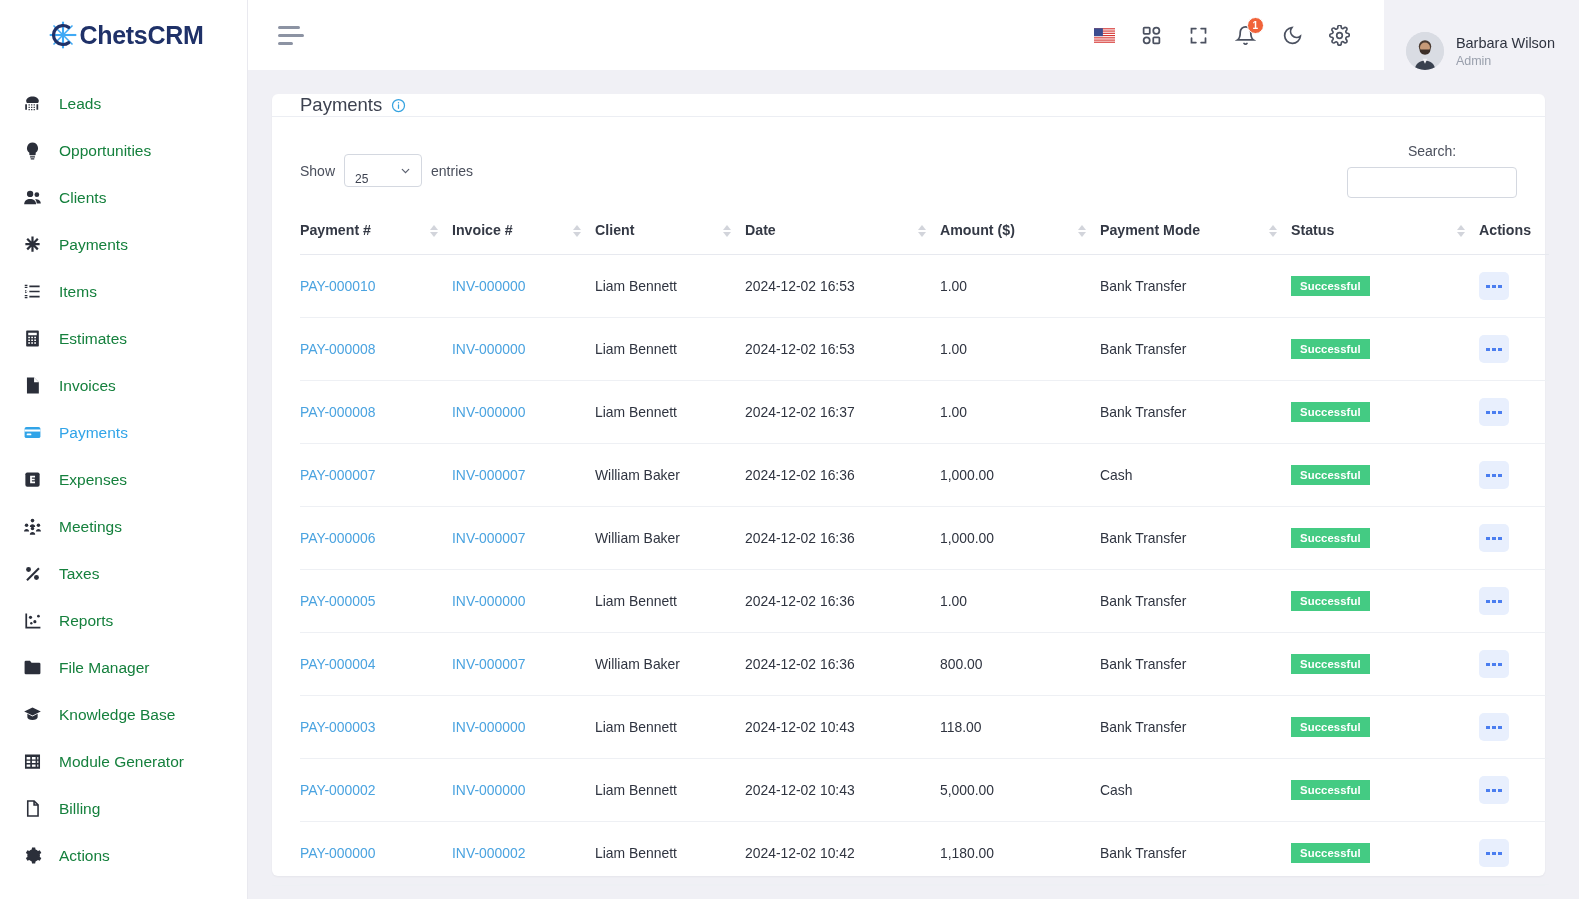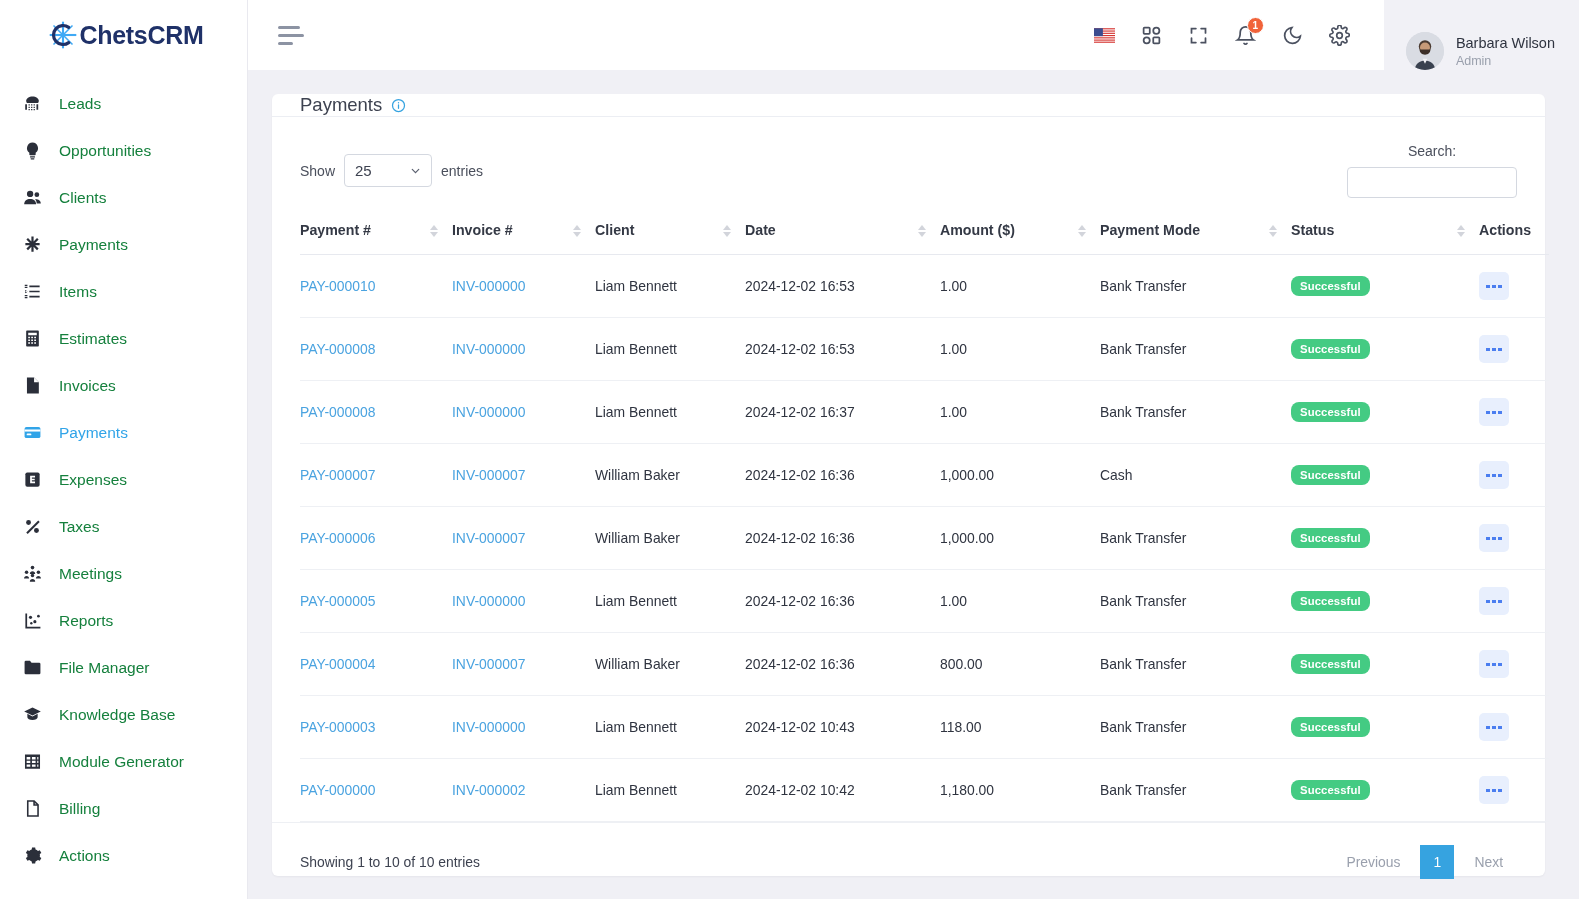--- a/index.html
+++ b/index.html
@@ -94,23 +94,23 @@
   .card-title { font-size: 18.5px; color: #3d4250; }
   .info-ico { color: #36a3e0; display: flex; }
   .info-ico svg { width: 15px; height: 15px; }
 
   .table-controls {
     display: flex; align-items: center; justify-content: space-between;
     padding: 26px 28px 14px 28px;
   }
   .show-entries { display: flex; align-items: center; gap: 9px; font-size: 14px; color: #4a4f5c; }
   .select-box {
-    position: relative; width: 88px; height: 33px;
+    position: relative; width: 78px; height: 33px;
     border: 1px solid #d4d8e0; border-radius: 4px;
-    display: flex; align-items: center; padding: 0 10px; font-size: 15px; color: #3d4250;
+    display: flex; align-items: flex-end; padding: 0 10px; font-size: 12px; color: #3d4250;
     cursor: pointer; background: #fff;
   }
   .select-box .chev { position: absolute; right: 9px; top: 50%; transform: translateY(-50%); color: #5b6170; display:flex;}
   .select-box .chev svg { width: 13px; height: 13px; }
   .search-wrap { display: flex; align-items: center; gap: 8px; font-size: 14px; color: #4a4f5c; flex-direction: column; }
   .search-input {
     width: 170px; height: 31px; border: 1px solid #d4d8e0; border-radius: 4px;
     padding: 0 9px; font-size: 13.5px; font-family: inherit; color: #3d4250; outline: none;
   }
 
@@ -134,21 +134,21 @@
   th .sorter i.dn { border-top: 5px solid #9ca2b0; }
   tbody td {
     font-size: 13.9px; color: #2f3440; padding: 17px 0 17px 0;
     border-bottom: 1px solid #eef0f4; vertical-align: middle;
   }
   tbody tr:last-child td { border-bottom: 1px solid #eef0f4; }
   .lnk { color: #4aa3e0; cursor: pointer; }
   .pill {
     display: inline-block; background: #44cb83; color: #fff;
     font-size: 11.3px; font-weight: 700; padding: 4px 9px 4px 9px;
-    border-radius: 8px; letter-spacing: .1px;
+    border-radius: 0; letter-spacing: .1px;
   }
   .act-btn {
     width: 30px; height: 28px; border-radius: 5px; background: #e8effd;
     display: flex; align-items: center; justify-content: center; gap: 2px;
     cursor: pointer;
   }
   .act-btn i { width: 4px; height: 3px; background: #4b7ef0; display: block; }
 
   
   col.c1 { width: 152px; } col.c2 { width: 143px; } col.c3 { width: 150px; }
@@ -265,41 +265,41 @@
             <svg viewBox="0 0 24 24" fill="currentColor">
               <rect x="3" y="3" width="18" height="18" rx="2.4"></rect>
               <path d="M9 7.4h6.2v2.1H11.2v1.4h3.6v2.1h-3.6v1.5h4v2.1H9z" fill="#fff"></path>
             </svg>
           </span>
         <span>Expenses</span>
       </div>
       <div class="nav-item">
         <span class="ico">
             <svg viewBox="0 0 24 24" fill="currentColor">
-              <path d="M19.3 4.4l1.8 1.8L5.9 21.4l-1.8-1.8z"></path>
-              <circle cx="7" cy="7" r="3.1"></circle>
-              <circle cx="17" cy="17" r="3.1"></circle>
-            </svg>
-          </span>
-        <span>Taxes</span>
-      </div>
-      <div class="nav-item">
-        <span class="ico">
-            <svg viewBox="0 0 24 24" fill="currentColor">
               <circle cx="12" cy="4.5" r="2.3"></circle>
               <path d="M8.6 12.5c0-2 1.5-3.4 3.4-3.4s3.4 1.4 3.4 3.4z"></path>
               <circle cx="4.5" cy="10.5" r="2.2"></circle>
               <path d="M1.3 18.2c0-1.9 1.4-3.2 3.2-3.2s3.2 1.3 3.2 3.2z"></path>
               <circle cx="19.5" cy="10.5" r="2.2"></circle>
               <path d="M16.3 18.2c0-1.9 1.4-3.2 3.2-3.2s3.2 1.3 3.2 3.2z"></path>
               <circle cx="12" cy="14.6" r="2.2"></circle>
               <path d="M8.6 22.3c0-1.9 1.5-3.2 3.4-3.2s3.4 1.3 3.4 3.2z"></path>
             </svg>
           </span>
         <span>Meetings</span>
+      </div>
+      <div class="nav-item">
+        <span class="ico">
+            <svg viewBox="0 0 24 24" fill="currentColor">
+              <path d="M19.3 4.4l1.8 1.8L5.9 21.4l-1.8-1.8z"></path>
+              <circle cx="7" cy="7" r="3.1"></circle>
+              <circle cx="17" cy="17" r="3.1"></circle>
+            </svg>
+          </span>
+        <span>Taxes</span>
       </div>
       <div class="nav-item">
         <span class="ico">
             <svg viewBox="0 0 24 24" fill="currentColor">
               <path d="M3 3h2.2v16.8H22V22H3z"></path>
               <circle cx="9.5" cy="8" r="2"></circle>
               <circle cx="15" cy="13.5" r="2"></circle>
               <circle cx="19.5" cy="6.5" r="1.7"></circle>
               <circle cx="10.5" cy="15.5" r="1.5"></circle>
             </svg>
@@ -653,20 +653,36 @@
                   <td><span class="pill">Successful</span></td>
                   <td>
                     <span class="act-btn">
                       <i></i>
                       <i></i>
                       <i></i>
                     </span>
                   </td>
                 </tr>
                 <tr>
+                  <td><span class="lnk">PAY-000002</span></td>
+                  <td><span class="lnk">INV-000000</span></td>
+                  <td>Liam Bennett</td>
+                  <td>2024-12-02 10:43</td>
+                  <td>5,000.00</td>
+                  <td>Cash</td>
+                  <td><span class="pill">Successful</span></td>
+                  <td>
+                    <span class="act-btn">
+                      <i></i>
+                      <i></i>
+                      <i></i>
+                    </span>
+                  </td>
+                </tr>
+                <tr>
                   <td><span class="lnk">PAY-000000</span></td>
                   <td><span class="lnk">INV-000002</span></td>
                   <td>Liam Bennett</td>
                   <td>2024-12-02 10:42</td>
                   <td>1,180.00</td>
                   <td>Bank Transfer</td>
                   <td><span class="pill">Successful</span></td>
                   <td>
                     <span class="act-btn">
                       <i></i>

